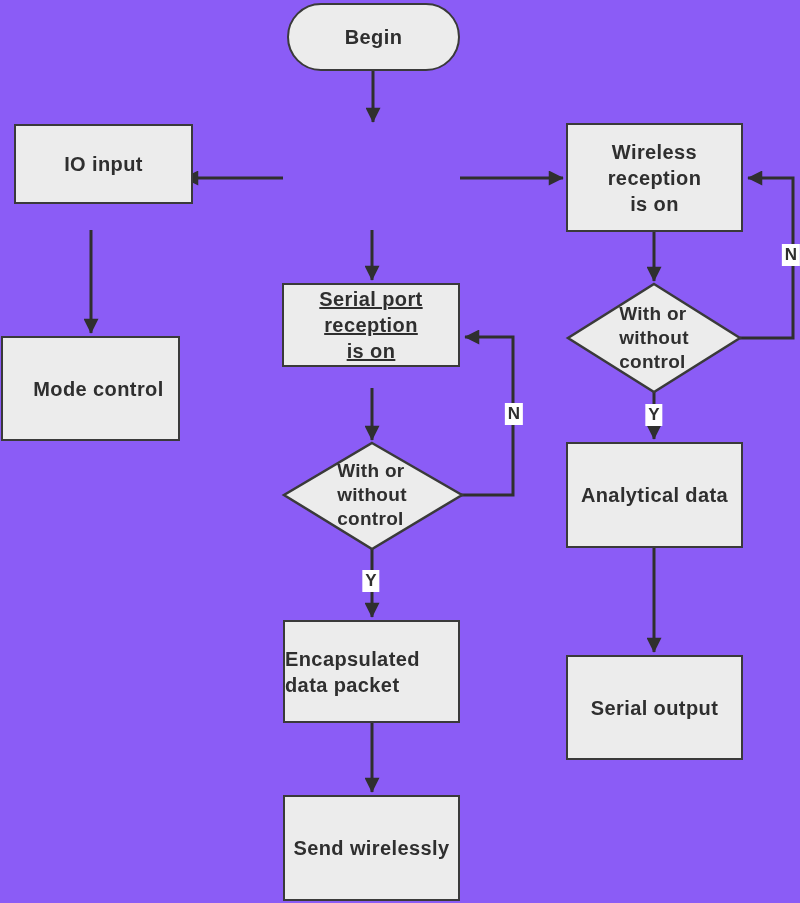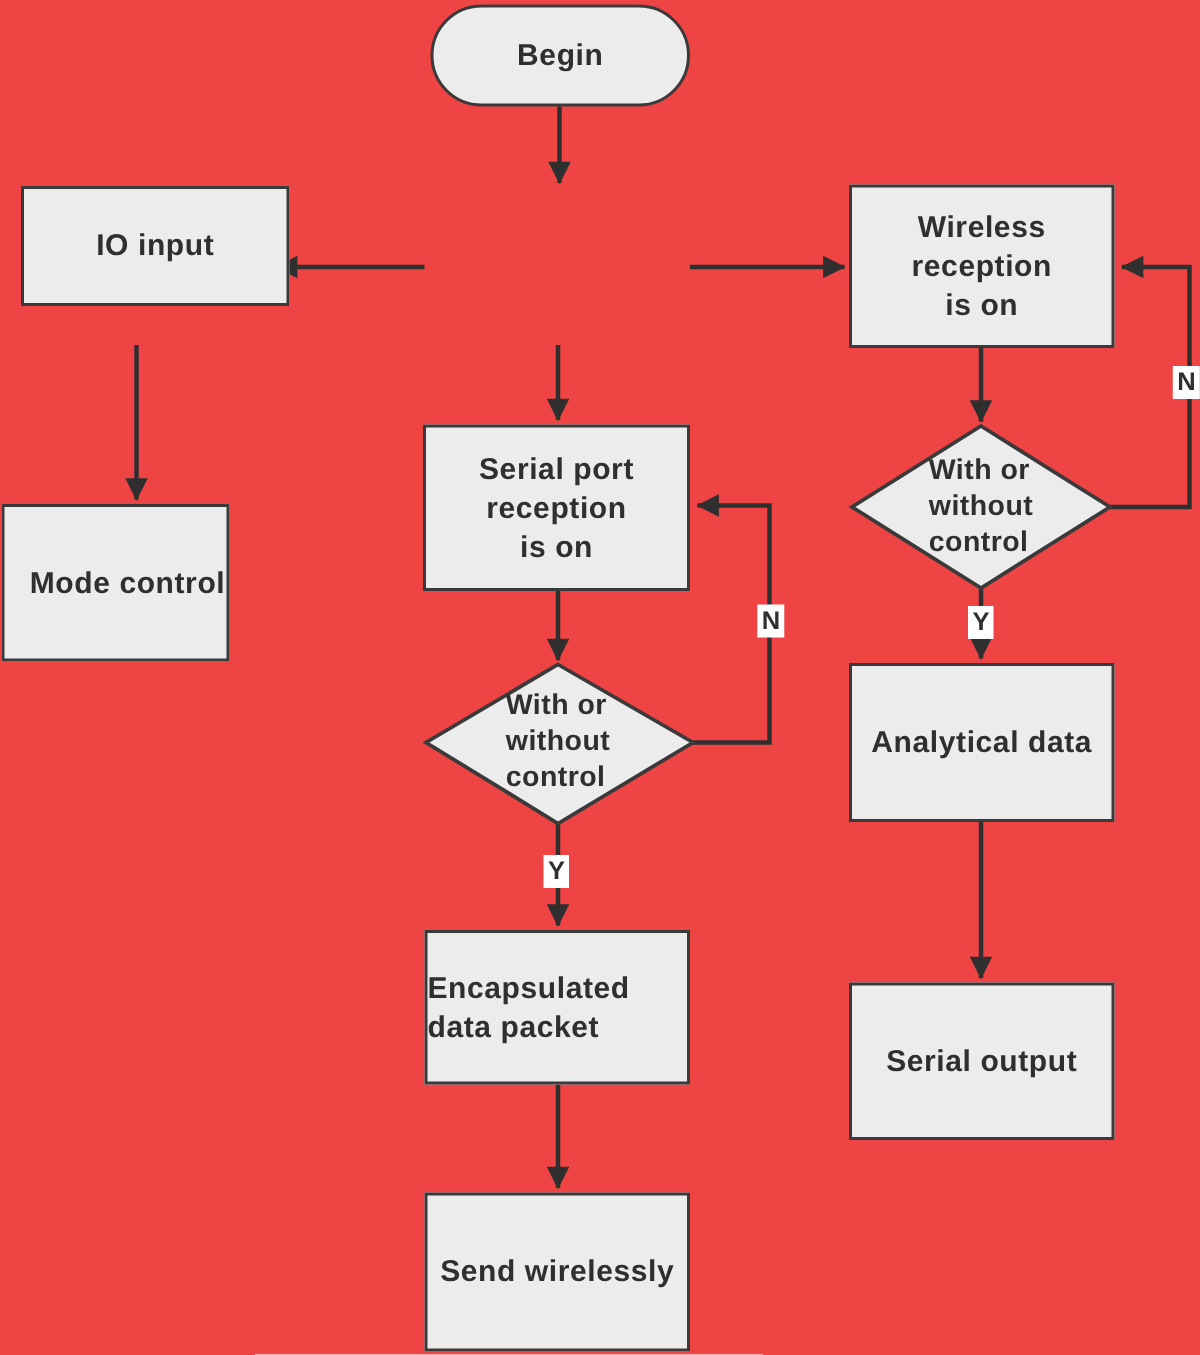--- a/index.html
+++ b/index.html
@@ -1,17 +1,17 @@
 <!DOCTYPE html>
 <html><head>
 <meta charset="utf-8">
 <style>
   html,body{margin:0;padding:0;background:#ffffff;}
   .canvas{
-    position:relative;width:800px;height:903px;background:#ef4444;
+    position:relative;width:800px;height:903px;background:#8b5cf6;
     font-family:"Liberation Sans", sans-serif;overflow:hidden;
   }
   svg.wires{position:absolute;left:0;top:0;}
   path.edge{fill:none;stroke:#2f2f2f;stroke-width:3;}
   polygon.decision{fill:#ececec;stroke:#3a3a3a;stroke-width:2.5;}
   .node{
     position:absolute;box-sizing:border-box;
     background:#ececec;border:2.5px solid #3a3a3a;
     display:flex;align-items:center;justify-content:center;
     text-align:center;font-weight:bold;font-size:20px;line-height:26px;
@@ -68,25 +68,25 @@
   <div class="node" style="left:14px;top:124px;width:179px;height:80px;align-items:center;">
     <span>IO input</span>
   </div>
 
   <div class="node" style="left:566px;top:123px;width:177px;height:109px;">
     <span>Wireless
 reception
 is on</span>
   </div>
 
-  <div class="node" style="left:1px;top:336px;width:152px;height:105px;padding-left:16px;">
+  <div class="node" style="left:1px;top:336px;width:179px;height:105px;padding-left:16px;">
     <span>Mode control</span>
   </div>
 
-  <div class="node" style="left:282px;top:283px;width:178px;height:111px;">
+  <div class="node" style="left:282px;top:283px;width:178px;height:84px;text-decoration:underline;">
     <span>Serial port
 reception
 is on</span>
   </div>
 
   <div class="node left-text" style="left:283px;top:620px;width:177px;height:103px;">
     <span>Encapsulated
 data packet</span>
   </div>
 

